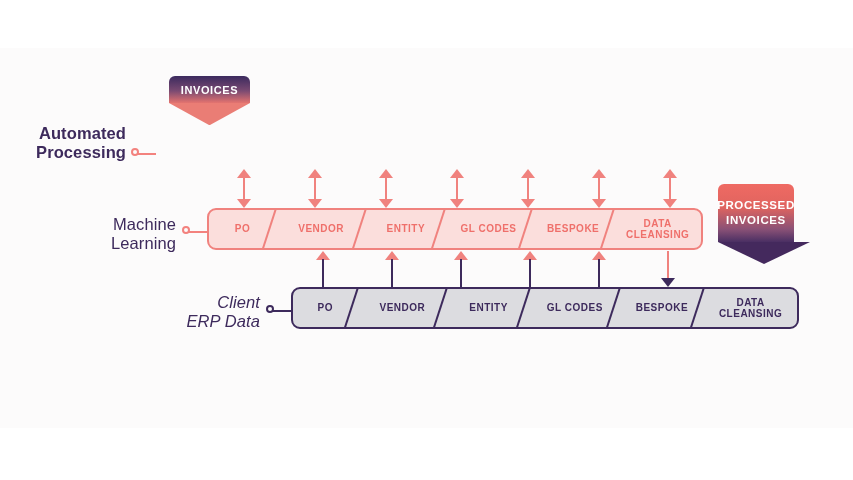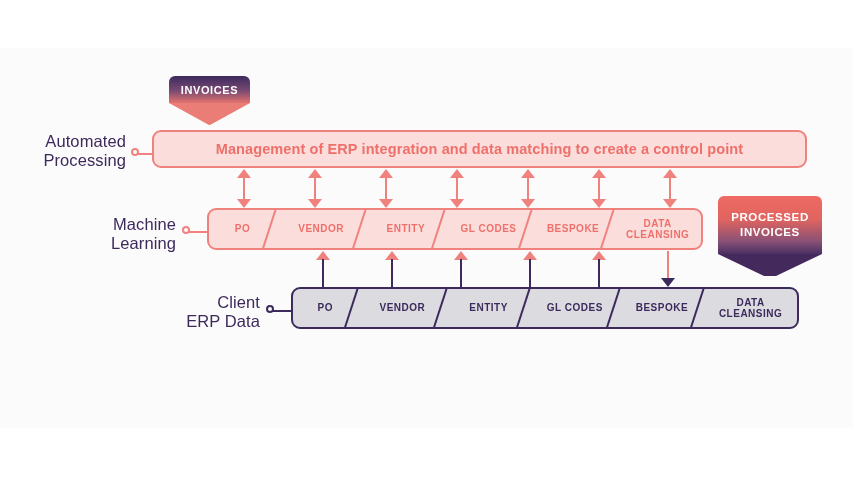--- a/index.html
+++ b/index.html
@@ -34,21 +34,21 @@
 
   
   .row-label {
     position: absolute;
     color: #3d2a5c;
     font-size: 16.5px;
     line-height: 19px;
     text-align: right;
     letter-spacing: 0.1px;
   }
-  #label-automated { left: 8px; top: 132px; width: 118px; }
+  #label-automated { left: 8px; top: 124px; width: 118px; font-weight: bold; }
   #label-ml        { left: 8px; top: 215px; width: 168px; }
   #label-erp       { left: 8px; top: 293px; width: 252px; }
 
   
   .connector {
     position: absolute;
     height: 12px;
   }
   .connector .dot {
     position: absolute;
@@ -108,21 +108,21 @@
     font-size: 11px;
     background: linear-gradient(180deg, #3b2a5e 0%, #7a4a72 55%, #e4736f 100%);
   }
   #banner-invoices .point {
     border-left-width: 40.5px;
     border-right-width: 40.5px;
     border-top-width: 22px;
     border-top-color: #ea7d75;
   }
 
-  #banner-processed { left: 718px; top: 196px; width: 104px; }
+  #banner-processed { left: 718px; top: 184px; width: 76px; }
   #banner-processed .body {
     height: 58px;
     font-size: 11.5px;
     line-height: 15px;
     background: linear-gradient(180deg, #ef6a63 0%, #e0645f 40%, #8a5176 78%, #4a2f63 100%);
   }
   #banner-processed .point {
     border-left-width: 46.5px;
     border-right-width: 46.5px;
     border-top-width: 22px;
@@ -255,41 +255,38 @@
     <div class="stub"></div>
   </div>
 
   <div class="row-label" id="label-ml" style="white-space: pre-line;">Machine
 Learning</div>
   <div class="connector" id="conn-ml">
     <div class="dot"></div>
     <div class="stub"></div>
   </div>
 
-  <div class="row-label" id="label-erp" style="white-space: pre-line;">Client
+  <div class="row-label" id="label-erp" style="white-space: pre-line; font-style: italic;">Client
 ERP Data</div>
   <div class="connector" id="conn-erp">
     <div class="dot"></div>
     <div class="stub"></div>
   </div>
 
   <div class="banner" id="banner-invoices">
     <div class="body" style="white-space: pre-line;">INVOICES</div>
     <div class="point"></div>
   </div>
 
   <div class="banner" id="banner-processed">
     <div class="body" style="white-space: pre-line;">PROCESSED
 INVOICES</div>
     <div class="point"></div>
   </div>
 
-  <div class="bar" id="bar-automated">
-    <div class="headline">Management of ERP integration and data matching to create a control point</div>
-  </div>
 
   <div class="arrow dbl" style="left:237px">
     <div class="head up"></div>
     <div class="stem"></div>
     <div class="head down"></div>
   </div>
   <div class="arrow dbl" style="left:308px">
     <div class="head up"></div>
     <div class="stem"></div>
     <div class="head down"></div>

